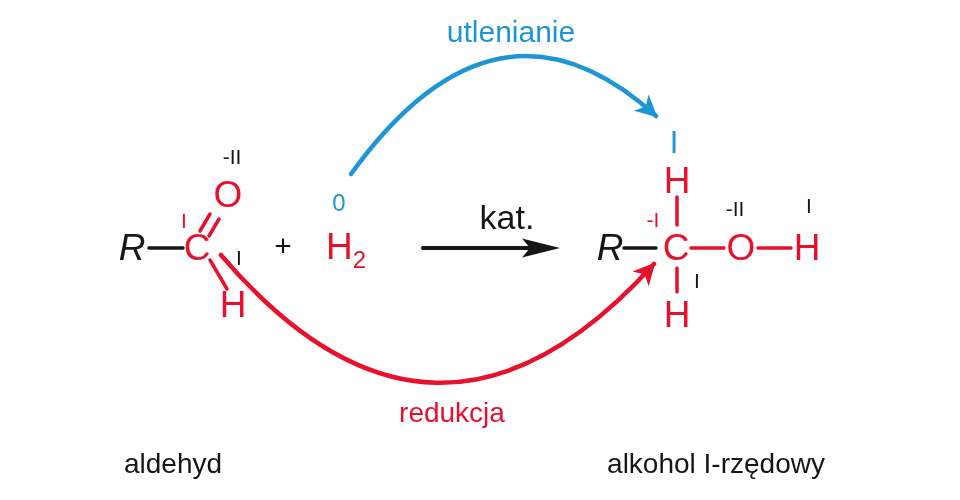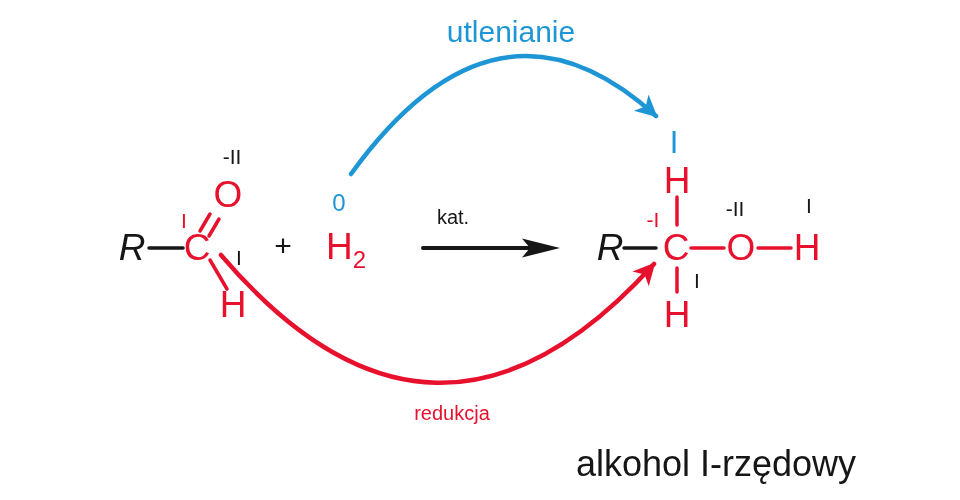--- a/index.html
+++ b/index.html
@@ -55,42 +55,43 @@
     <line x1="210" y1="260" x2="227" y2="289" class="stroke-red" stroke-width="3.5"></line>
 
     <line x1="624" y1="248" x2="656" y2="248" class="stroke-ink" stroke-width="3.5"></line>
     <line x1="691" y1="248" x2="724" y2="248" class="stroke-red" stroke-width="3.5"></line>
     <line x1="758" y1="248" x2="791" y2="248" class="stroke-red" stroke-width="3.5"></line>
     <line x1="677" y1="197" x2="677" y2="225" class="stroke-red" stroke-width="3.5"></line>
     <line x1="677" y1="268" x2="677" y2="292" class="stroke-red" stroke-width="3.5"></line>
   </svg>
 
   <div class="t blue" style="left:511px;top:32px;font-size:30px">utlenianie</div>
-  <div class="t red" style="left:452px;top:413px;font-size:20px">redukcja</div>
-  <div class="t ink" style="left:453px;top:217px;font-size:20px">kat.</div>
+  <div class="t red" style="left:452px;top:413px;font-size:28px">redukcja</div>
+  <div class="t ink" style="left:507px;top:217px;font-size:34px">kat.</div>
 
   <div class="t ink b" style="left:232px;top:156px;font-size:21px">-II</div>
   <div class="t red" style="left:228px;top:194px;font-size:37px">O</div>
   <div class="t red b" style="left:184px;top:220px;font-size:21px">I</div>
   <div class="t ink i" style="left:132px;top:247px;font-size:37px">R</div>
   <div class="t red" style="left:197px;top:247px;font-size:37px">C</div>
   <div class="t ink b" style="left:239px;top:257px;font-size:21px">I</div>
   <div class="t red" style="left:233px;top:304px;font-size:37px">H</div>
+  <div class="t ink" style="left:173px;top:464px;font-size:28px">aldehyd</div>
 
   <div class="t ink" style="left:283px;top:246px;font-size:30px">+</div>
 
   <div class="t blue b" style="left:339px;top:203px;font-size:24px">0</div>
   <div class="t red" style="left:346px;top:250px;font-size:37px"><span>H</span><span class="sub">2</span></div>
 
   <div class="t blue b" style="left:674px;top:142px;font-size:31px">I</div>
   <div class="t red" style="left:677px;top:180px;font-size:37px">H</div>
   <div class="t red b" style="left:653px;top:219px;font-size:21px">-I</div>
   <div class="t ink b" style="left:735px;top:208px;font-size:21px">-II</div>
   <div class="t ink b" style="left:809px;top:205px;font-size:21px">I</div>
   <div class="t ink i" style="left:610px;top:247px;font-size:37px">R</div>
   <div class="t red" style="left:676px;top:247px;font-size:37px">C</div>
   <div class="t red" style="left:741px;top:247px;font-size:37px">O</div>
   <div class="t red" style="left:807px;top:247px;font-size:37px">H</div>
   <div class="t ink b" style="left:697px;top:280px;font-size:21px">I</div>
   <div class="t red" style="left:677px;top:314px;font-size:37px">H</div>
-  <div class="t ink" style="left:716px;top:464px;font-size:36px">alkohol I-rzędowy</div>
+  <div class="t ink" style="left:716px;top:464px;font-size:28px">alkohol I-rzędowy</div>
 
 </div>
 
 </body></html>

